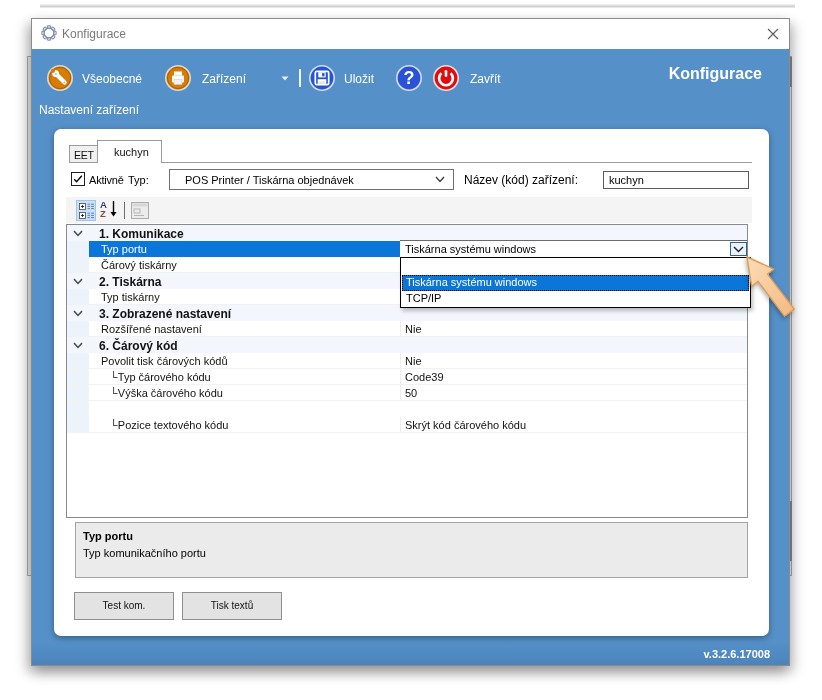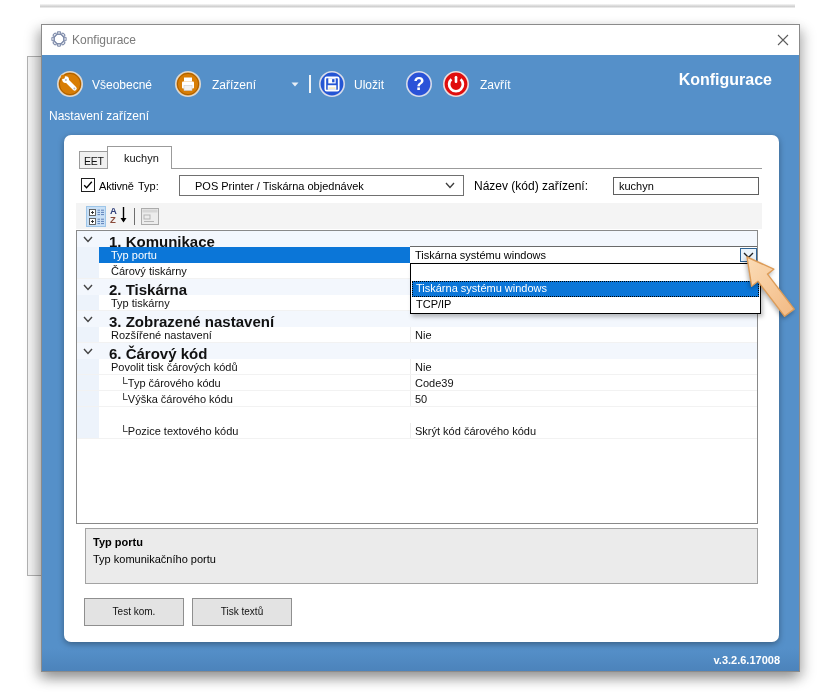--- a/index.html
+++ b/index.html
@@ -9,23 +9,23 @@
 
   
   #topline { position:absolute; left:40px; top:4px; width:755px; height:4px;
     background:linear-gradient(#f7f7f7, #cfcfcf 60%, #f2f2f2); }
   #behind { position:absolute; left:27px; top:56px; width:765px; height:520px;
     background:#f4f4f4; border:1px solid #b2b2b2; }
   #behind .thumb1 { position:absolute; right:-1px; top:0px; width:3px; height:30px; background:#8f8f8f; }
   #behind .thumb2 { position:absolute; right:-1px; top:444px; width:3px; height:60px; background:#8f8f8f; }
 
   
-  #dlg { position:absolute; left:41px; top:18px; width:759px; height:648px;
+  #dlg { position:absolute; left:31px; top:18px; width:759px; height:648px;
     background:linear-gradient(#5590c9 96.5%, #4c83bb); border:1px solid #8b8b8b;
-    box-shadow:-4px 6px 12px rgba(0,0,0,0.28), 4px 6px 12px rgba(0,0,0,0.22);margin-top:6px; }
+    box-shadow:-4px 6px 12px rgba(0,0,0,0.28), 4px 6px 12px rgba(0,0,0,0.22); }
   #titlebar { position:absolute; left:0; top:0; width:757px; height:30px; background:#ffffff; }
   #titlebar .txt { position:absolute; left:30px; top:8px; font-size:12px; color:#7a7a7a; }
   #closex { position:absolute; right:9px; top:8px; width:14px; height:14px; }
 
   
   .ttxt { position:absolute; color:#ffffff; font-size:12px; top:53px; }
   #lbl-nastaveni { position:absolute; left:7px; top:84px; color:#ffffff; font-size:12px; }
   #hdr-konfig { position:absolute; right:27px; top:46px; color:#ffffff; font-size:16px; font-weight:bold; }
   .circ { position:absolute; top:46px; width:26px; height:26px; }
   #sep1 { position:absolute; left:267px; top:50px; width:2px; height:18px; background:#f0f4f8; }
@@ -60,21 +60,21 @@
   #minibar { position:absolute; left:12px; top:68px; width:686px; height:26px; background:#f4f4f4; }
   #mb1 { position:absolute; left:10px; top:2.5px; width:20px; height:21px; background:#c9e0f6; border:1px solid #9dc5e8; }
   #mbsep { position:absolute; left:58px; top:5px; width:1px; height:17px; background:#6e6e6e; }
 
   
   #grid { position:absolute; left:12px; top:95px; width:682px; height:294px;
     background:#ffffff; border:1px solid #898989; }
   #gmargin { position:absolute; left:0; top:0; width:22px; height:208px; background:#edf3fb; }
   .grow { position:absolute; left:0; width:680px; height:16px; }
   .gcat { background:#f3f7fd; }
-  .gcat .t { position:absolute; left:32px; top:2px; font-size:15px; font-weight:bold; color:#111; }
+  .gcat .t { position:absolute; left:32px; top:2px; font-size:12px; font-weight:bold; color:#111; }
   .gname { position:absolute; left:34px; top:2px; font-size:11px; color:#111; }
   .gname.sub { left:43px; }
   .gval { position:absolute; left:338px; top:2px; font-size:11px; color:#111; }
   .vline { position:absolute; left:333px; top:0; width:1px; height:16px; background:#ededed; }
   .hline { position:absolute; left:0px; bottom:0; width:680px; height:1px; background:#f2f2f2; }
   #selrow { position:absolute; left:22px; top:16px; width:311px; height:16px; background:#0b76d8; }
   #selrow span { position:absolute; left:12px; top:2px; font-size:11px; color:#ffffff; }
   #editcell { position:absolute; left:333px; top:15px; width:347px; height:17px;
     background:#ffffff; border-top:1px solid #6a6a6a; }
   #editcell .t { position:absolute; left:5px; top:2px; font-size:11px; color:#000; }

